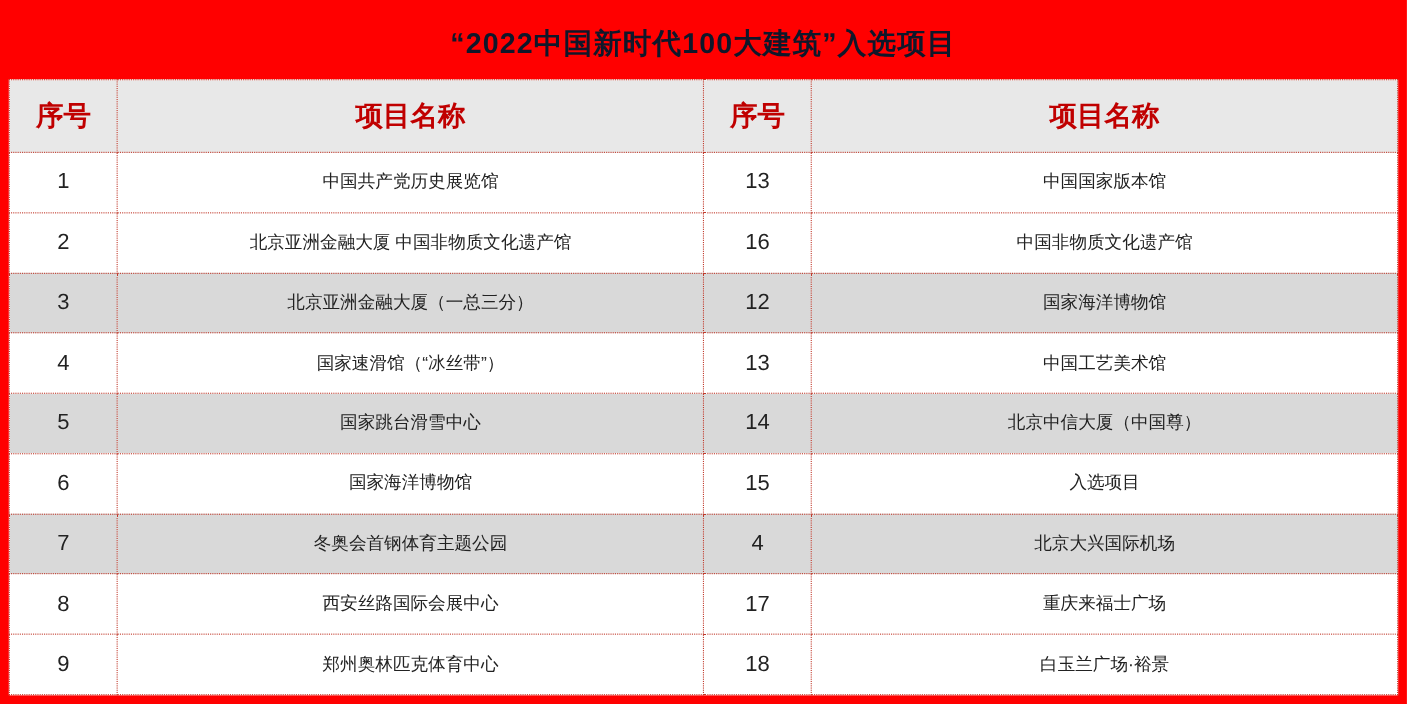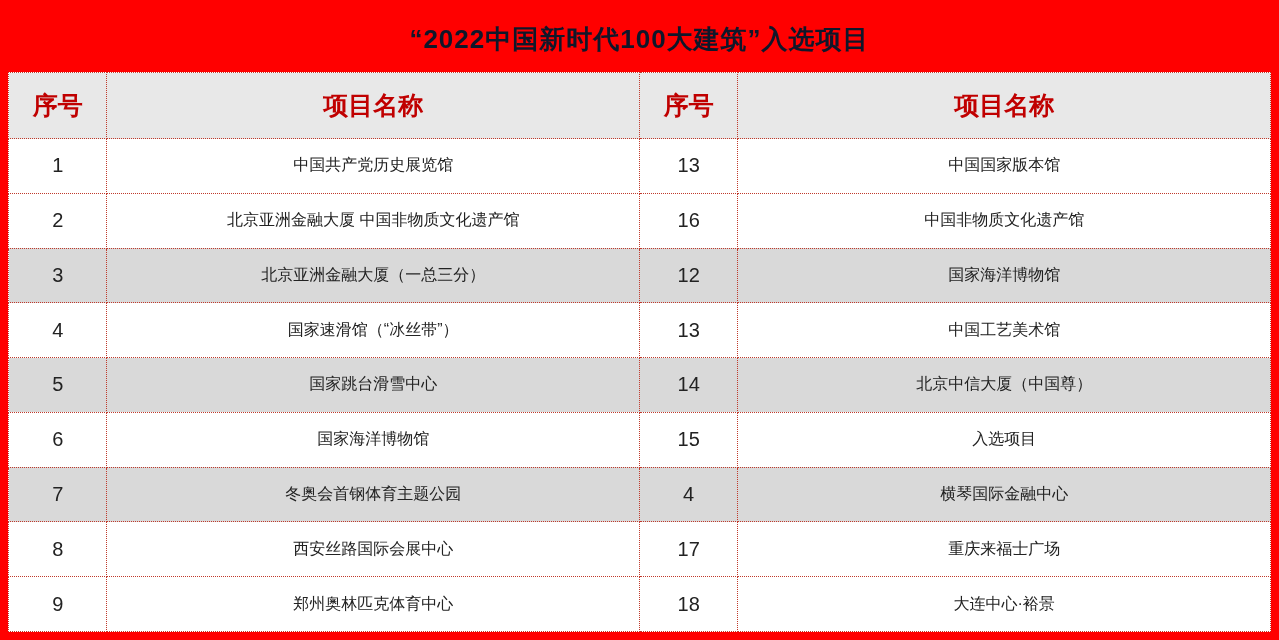--- a/index.html
+++ b/index.html
@@ -133,30 +133,30 @@
       <tr class="band-white">
         <td class="idx-cell">6</td>
         <td>国家海洋博物馆</td>
         <td class="idx-cell">15</td>
         <td>入选项目</td>
       </tr>
       <tr class="band-gray">
         <td class="idx-cell">7</td>
         <td>冬奥会首钢体育主题公园</td>
         <td class="idx-cell">4</td>
-        <td>横琴国际金融中心</td>
+        <td>北京大兴国际机场</td>
       </tr>
       <tr class="band-white">
         <td class="idx-cell">8</td>
         <td>西安丝路国际会展中心</td>
         <td class="idx-cell">17</td>
         <td>重庆来福士广场</td>
       </tr>
       <tr class="band-white">
         <td class="idx-cell">9</td>
         <td>郑州奥林匹克体育中心</td>
         <td class="idx-cell">18</td>
-        <td>大连中心·裕景</td>
+        <td>白玉兰广场·裕景</td>
       </tr>
     </tbody>
   </table>
 
 </div>
 
 </body></html>

